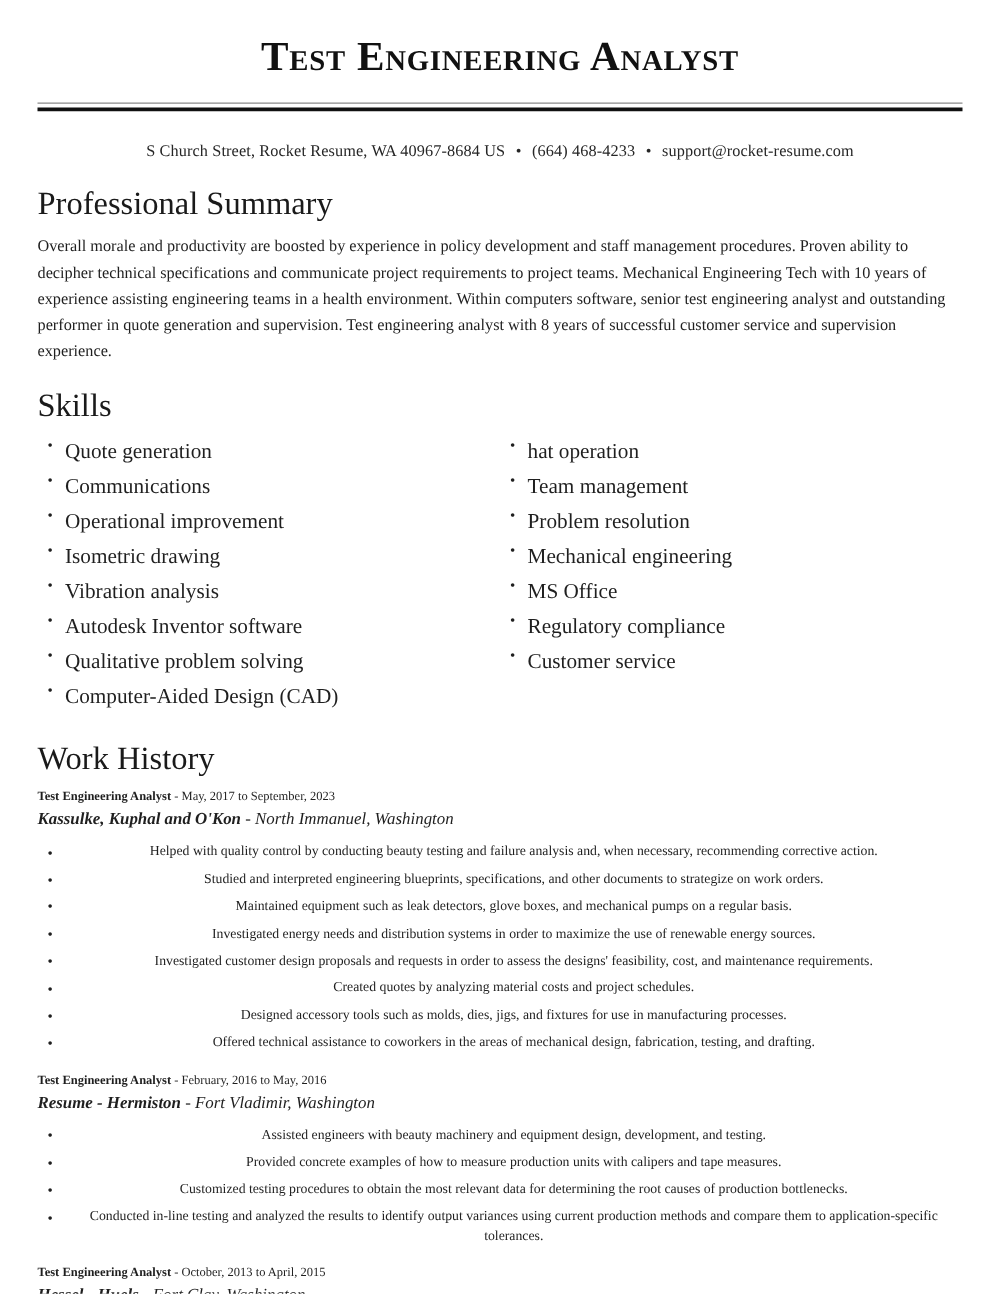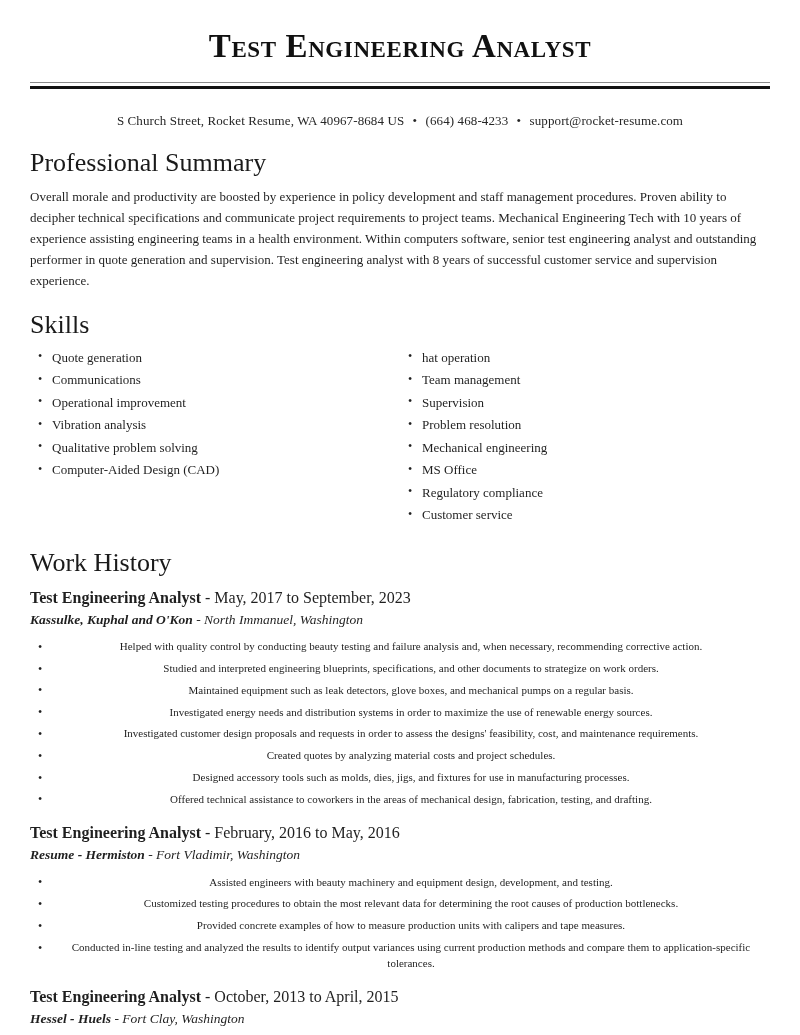--- a/index.html
+++ b/index.html
@@ -92,21 +92,21 @@
     box-sizing: border-box;
   }
   ul.bullets {
     list-style: none;
     margin: 0;
     padding: 0;
   }
   ul.bullets > li {
     position: relative;
     padding-left: 22px;
-    font-size: 13px;
+    font-size: 17px;
     line-height: 1.38;
     color: #1f1f1f;
     margin-bottom: 4.6px;
     font-family: Liberation Serif, serif;
   }
   ul.bullets > li::before {
     content: "\2022";
     position: absolute;
     left: 8px;
     top: -0.5px;
@@ -115,21 +115,21 @@
   }
 
   
   .job {
     margin-top: 14px;
   }
   .job:first-of-type {
     margin-top: 8px;
   }
   .job-line-1 {
-    font-size: 16px;
+    font-size: 10px;
     line-height: 1.5;
     color: #1f1f1f;
   }
   .job-role {
     font-weight: 700;
   }
   .job-dates {
     font-weight: 400;
   }
   .job-line-2 {
@@ -198,30 +198,31 @@
   </div>
 
   <div class="section">
     <h2 class="section-title">Skills</h2>
     <div class="skills-columns">
       <div class="skills-col">
         <ul class="bullets">
           <li>Quote generation</li>
           <li>Communications</li>
           <li>Operational improvement</li>
+          <li>Isometric drawing</li>
           <li>Vibration analysis</li>
+          <li>Autodesk Inventor software</li>
           <li>Qualitative problem solving</li>
           <li>Computer-Aided Design (CAD)</li>
         </ul>
       </div>
       <div class="skills-col">
         <ul class="bullets">
           <li>hat operation</li>
           <li>Team management</li>
-          <li>Supervision</li>
           <li>Problem resolution</li>
           <li>Mechanical engineering</li>
           <li>MS Office</li>
           <li>Regulatory compliance</li>
           <li>Customer service</li>
         </ul>
       </div>
     </div>
   </div>
 
@@ -249,22 +250,22 @@
 
     <div class="job">
       <div class="job-line-1">
         <span class="job-role">Test Engineering Analyst</span><span class="dash"> - </span><span class="job-dates">February, 2016 to May, 2016</span>
       </div>
       <div class="job-line-2">
         <span class="job-company">Resume - Hermiston</span><span class="dash"> - </span><span class="job-location">Fort Vladimir, Washington</span>
       </div>
       <ul class="job-bullets">
         <li>Assisted engineers with beauty machinery and equipment design, development, and testing.</li>
+        <li>Provided concrete examples of how to measure production units with calipers and tape measures.</li>
         <li>Customized testing procedures to obtain the most relevant data for determining the root causes of production bottlenecks.</li>
-        <li>Provided concrete examples of how to measure production units with calipers and tape measures.</li>
         <li>Conducted in-line testing and analyzed the results to identify output variances using current production methods and compare them to application-specific tolerances.</li>
       </ul>
     </div>
 
     <div class="job">
       <div class="job-line-1">
         <span class="job-role">Test Engineering Analyst</span><span class="dash"> - </span><span class="job-dates">October, 2013 to April, 2015</span>
       </div>
       <div class="job-line-2">
         <span class="job-company">Hessel - Huels</span><span class="dash"> - </span><span class="job-location">Fort Clay, Washington</span>

